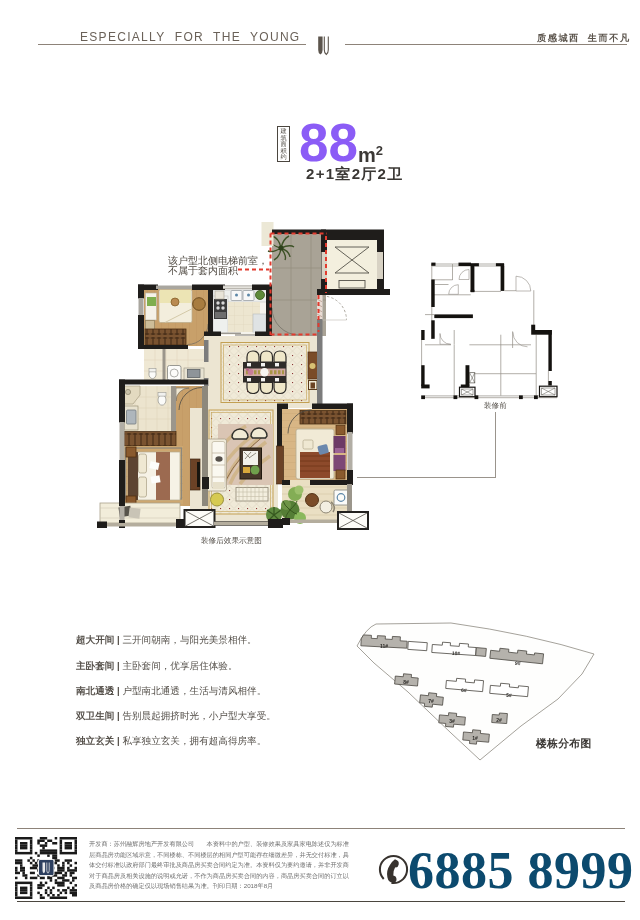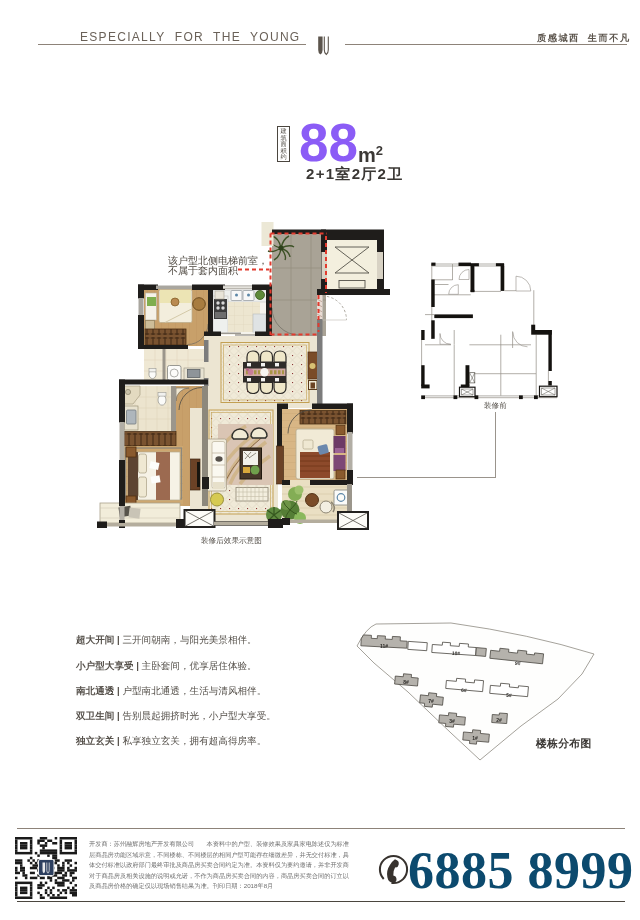--- a/index.html
+++ b/index.html
@@ -556,21 +556,21 @@
 </svg>
 
 <div class="abs" style="left:484px;top:401px;font-size:7.6px;color:#55504a;">装修前</div>
 
 <div class="abs" style="left:495px;top:412px;width:1px;height:65px;background:#9a948c;"></div>
 
 <div class="abs" style="left:357px;top:477px;width:139px;height:1px;background:#9a948c;"></div>
 
 <div class="abs" style="left:76px;top:634px;font-size:9.6px;color:#55504a;"><b>超大开间</b> <b>|</b> 三开间朝南，与阳光美景相伴。</div>
 
-<div class="abs" style="left:76px;top:660px;font-size:9.6px;color:#55504a;"><b>小户型大享受</b> <b>|</b> 主卧套间，优享居住体验。</div>
+<div class="abs" style="left:76px;top:660px;font-size:9.6px;color:#55504a;"><b>主卧套间</b> <b>|</b> 主卧套间，优享居住体验。</div>
 
 <div class="abs" style="left:76px;top:685px;font-size:9.6px;color:#55504a;"><b>南北通透</b> <b>|</b> 户型南北通透，生活与清风相伴。</div>
 
 <div class="abs" style="left:76px;top:710px;font-size:9.6px;color:#55504a;"><b>双卫生间</b> <b>|</b> 告别晨起拥挤时光，小户型大享受。</div>
 
 <div class="abs" style="left:76px;top:735px;font-size:9.6px;color:#55504a;"><b>独立玄关</b> <b>|</b> 私享独立玄关，拥有超高得房率。</div>
 
 <svg class="abs" style="left:340px;top:608px;" width="270" height="155" viewBox="340 608 270 155">
 
 <path d="M357 646 Q366 628 376 624 L451 623 Q530 634 594 654 L582 674 558 699 521 726 480 760 451 733 408 692 374 663 Z" fill="#fefefd" stroke="#8e8a82" stroke-width="0.8"></path>

